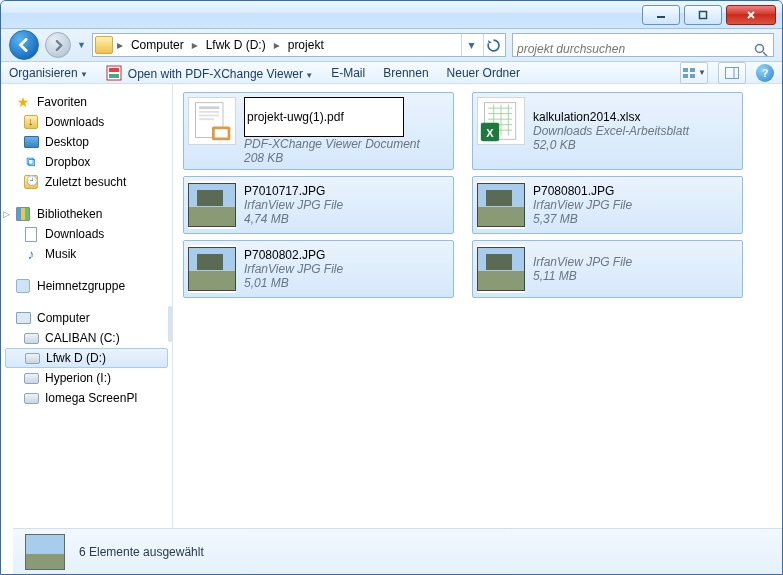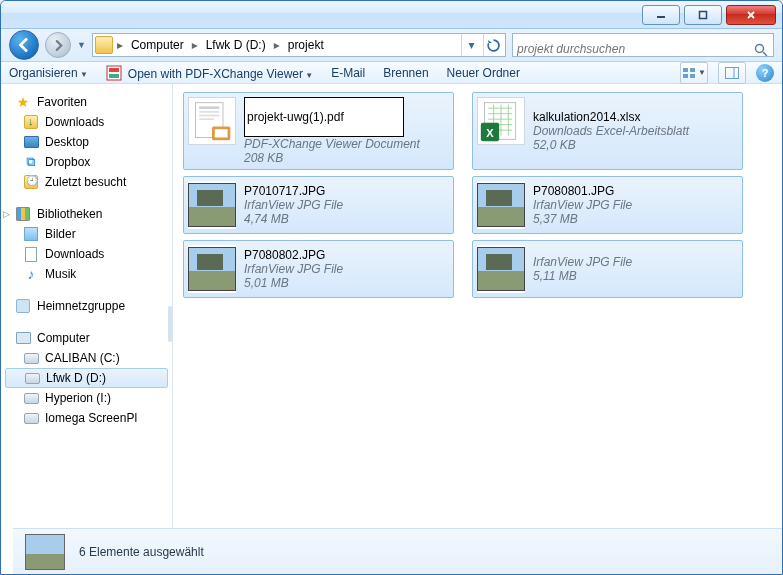--- a/index.html
+++ b/index.html
@@ -215,26 +215,20 @@
       <div class="tree-group">
         <div class="tree-item tree-head">
             <span class="caret">▷</span>
             <span class="ic">
               <span class="ic-lib"></span>
             </span>
             <span>Bibliotheken</span>
           </div>
         <div class="tree-item">
             <span class="ic">
-              <span class="ic-img"></span>
-            </span>
-            <span>Bilder</span>
-          </div>
-        <div class="tree-item">
-            <span class="ic">
               <span class="ic-doc"></span>
             </span>
             <span>Downloads</span>
           </div>
         <div class="tree-item">
             <span class="ic ic-mus">♪</span>
             <span>Musik</span>
           </div>
       </div>
 

